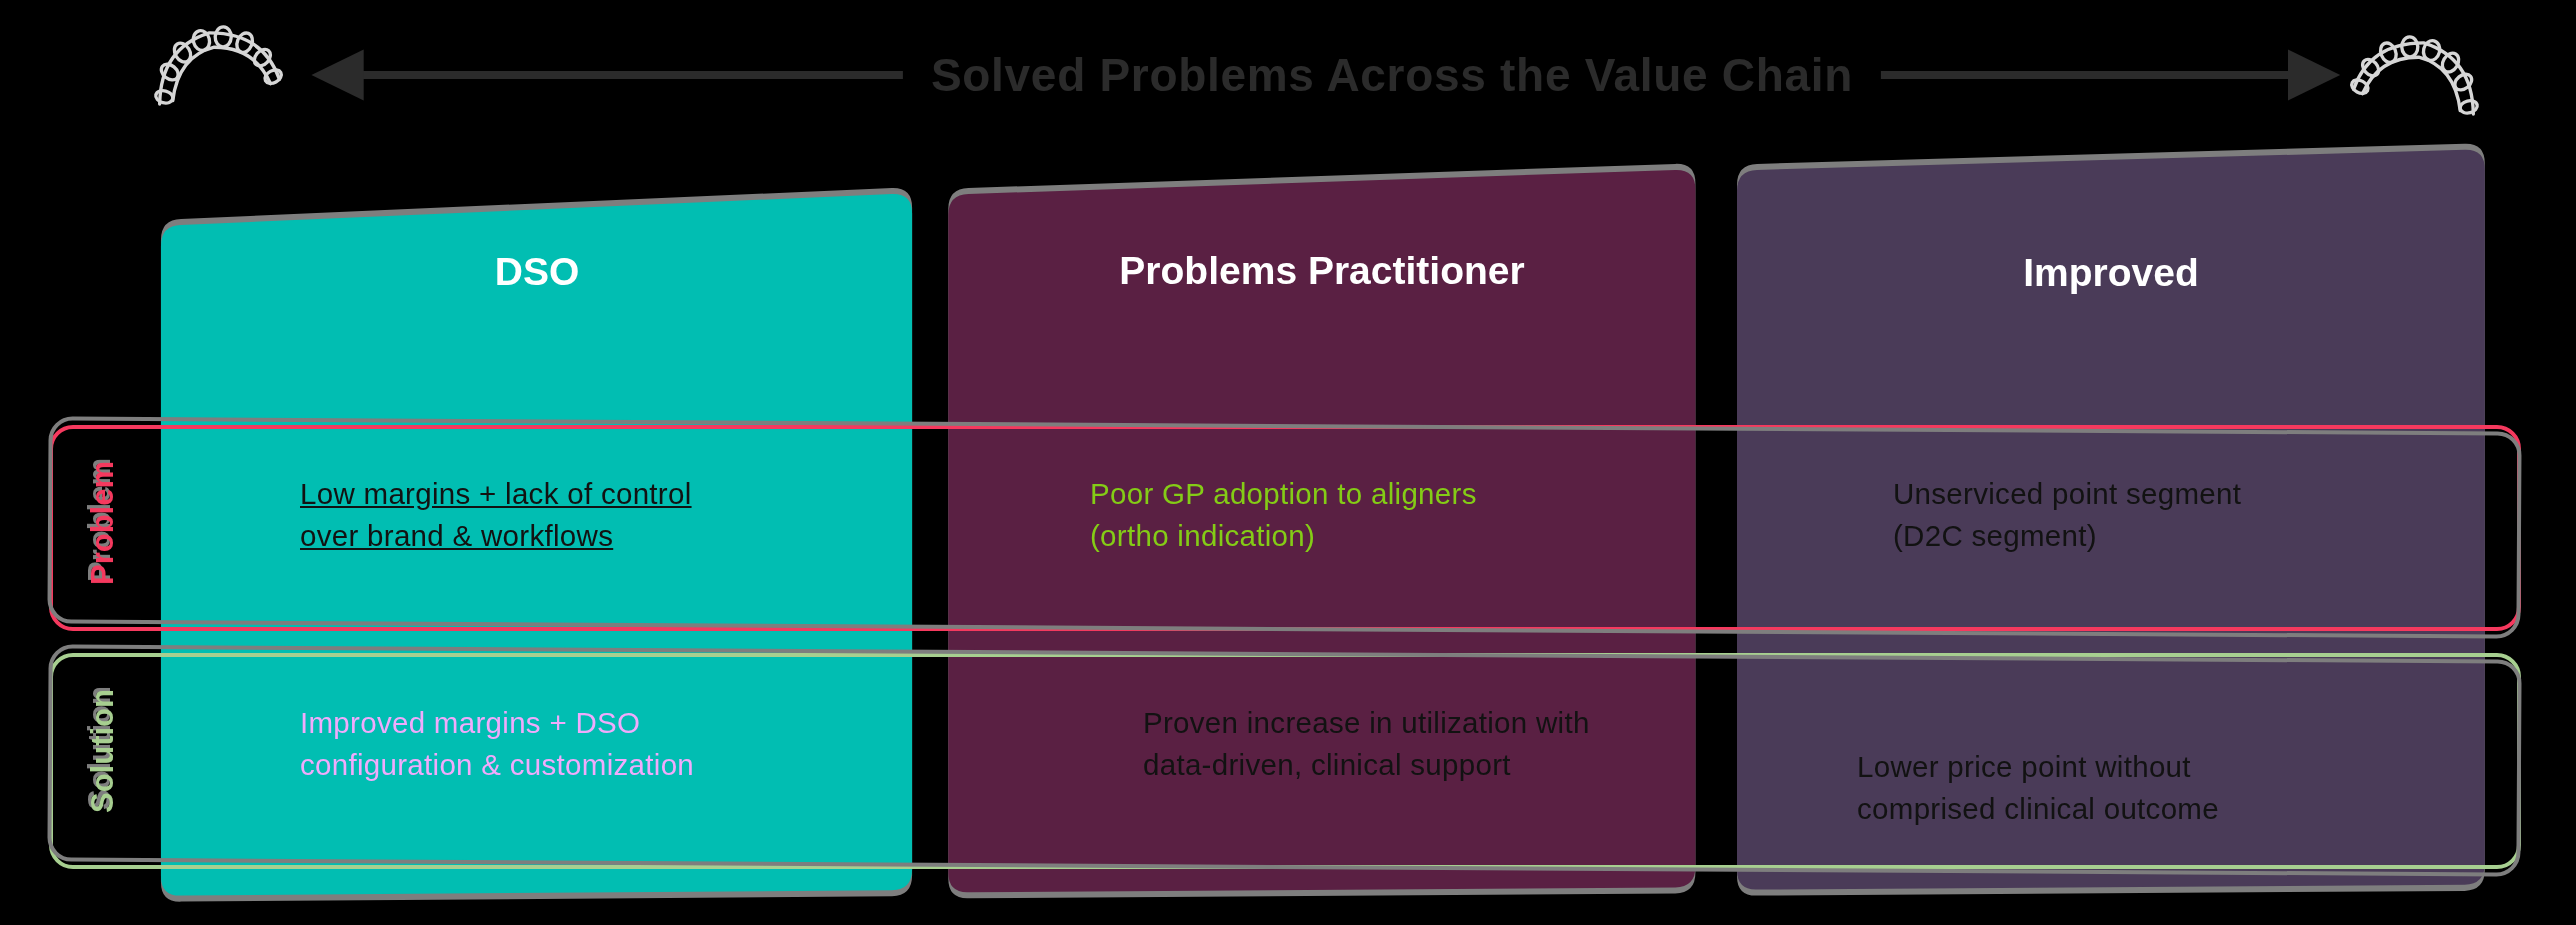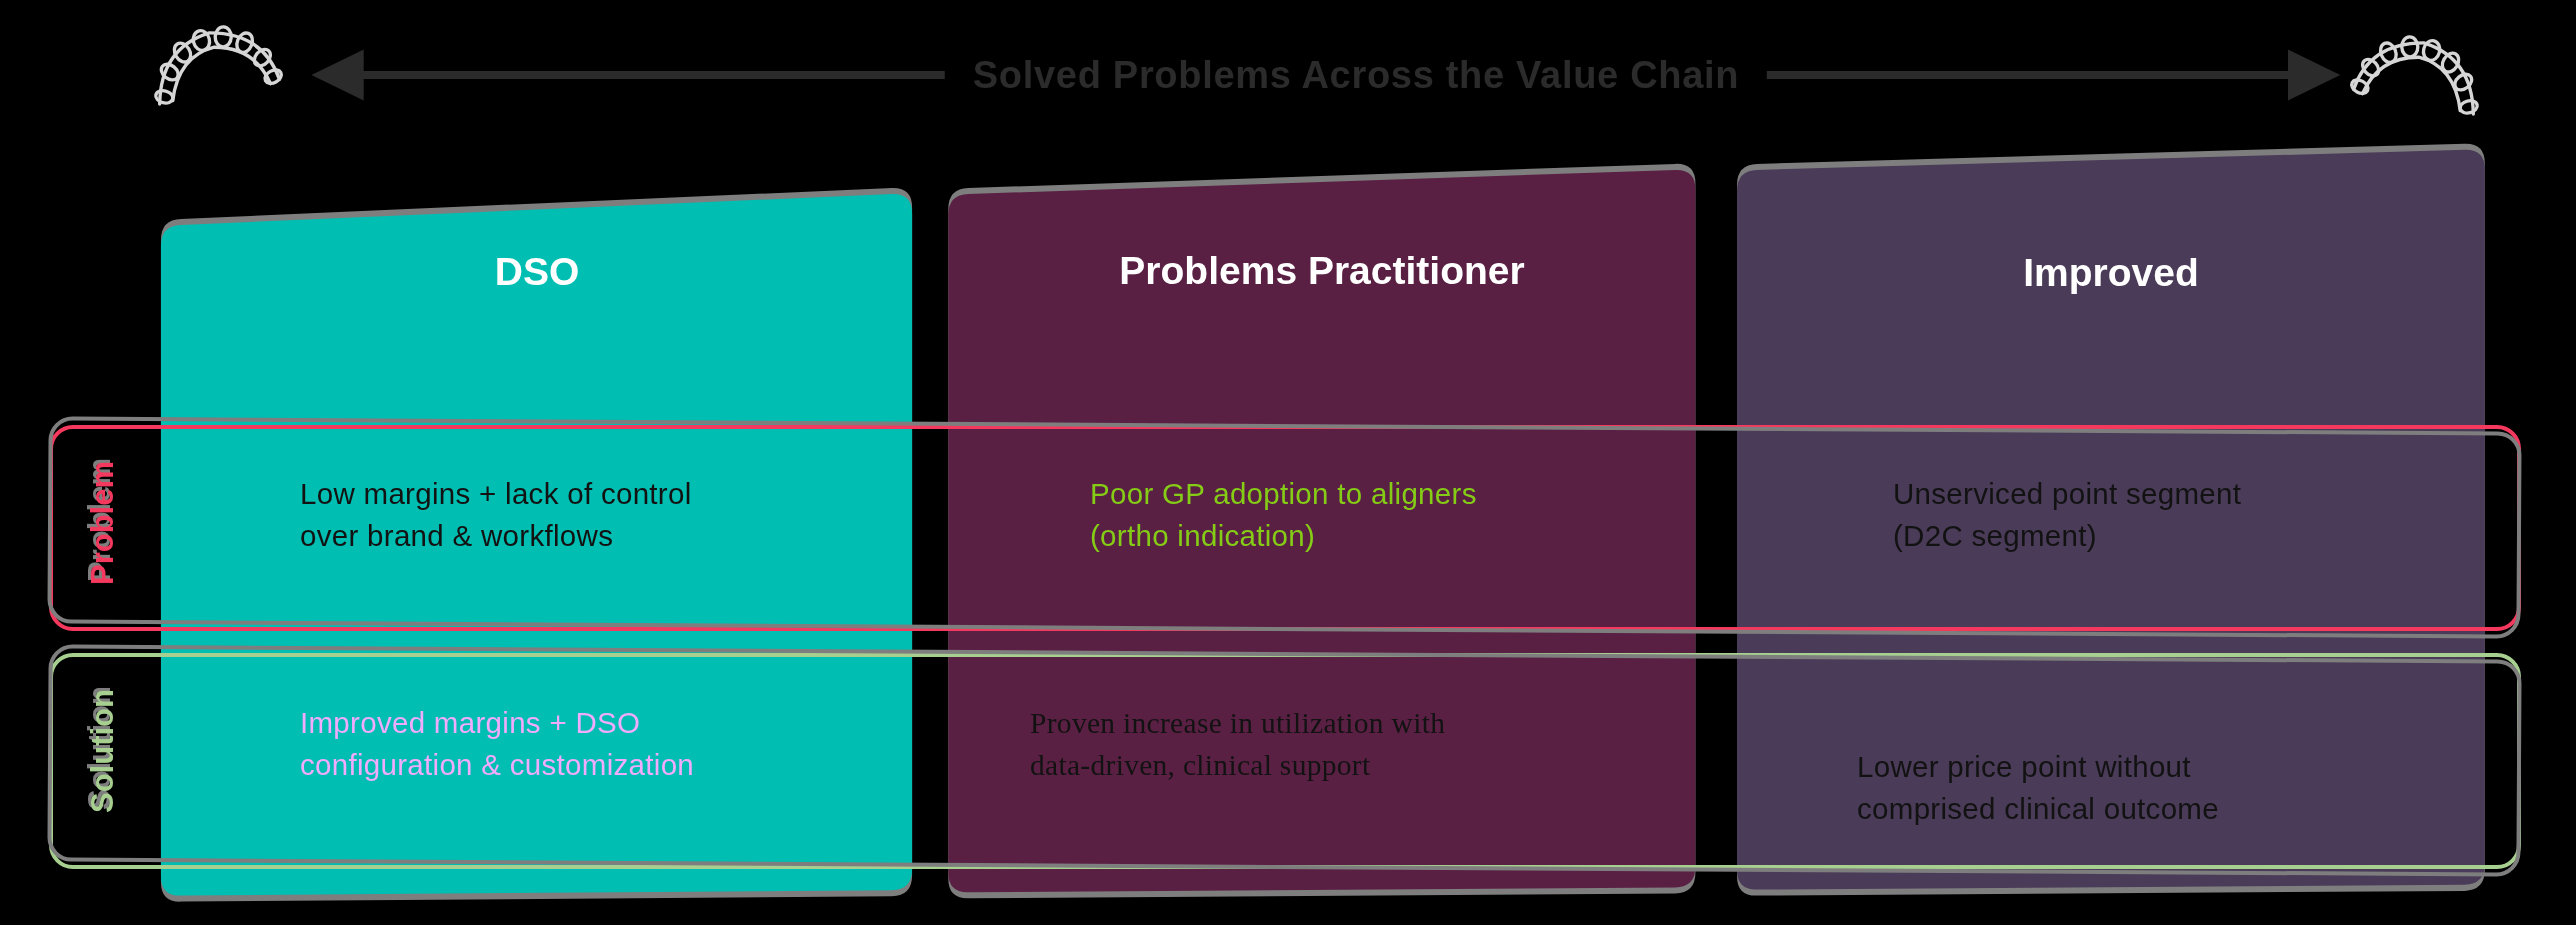--- a/index.html
+++ b/index.html
@@ -7,23 +7,23 @@
     width:2576px;height:926px;
     background:#000;
     font-family:"Liberation Sans", sans-serif;
     position:relative;
     overflow:hidden;
   }
 
   
   #arrow-svg{position:absolute;left:0;top:0;width:2576px;height:154px;z-index:2;}
   .page-title{
-    position:absolute;left:1356px;top:75px;
+    position:absolute;left:1392px;top:75px;
     transform:translate(-50%,-50%);
-    font-size:38px;font-weight:700;letter-spacing:0.7px;
+    font-size:46px;font-weight:700;letter-spacing:0.7px;
     background:#000;padding:0 28px;white-space:nowrap;
     z-index:3;
   }
   .teeth-icon{position:absolute;z-index:2;}
   #teeth-left{left:149px;top:12px;}
   #teeth-right{left:2343px;top:21.5px;}
 
   
   #cards-svg{position:absolute;left:0;top:0;width:2576px;height:926px;z-index:1;}
 
@@ -37,21 +37,21 @@
 
   .cell-text{
     position:absolute;
     font-size:29.5px;line-height:42px;font-weight:400;
     white-space:pre-line;z-index:10;letter-spacing:0.3px;
   }
   #p-dso{left:300px;top:473px;}
   #p-gp{left:1090px;top:473px;}
   #p-consumer{left:1893px;top:473px;}
   #s-dso{left:300px;top:702px;}
-  #s-gp{left:1030px;top:702px;font-family:Liberation Serif, serif;}
+  #s-gp{left:1143px;top:702px;}
   #s-consumer{left:1857px;top:702px;margin-top:44px;}
 
   
   .outline-box{
     position:absolute;left:49px;width:2464px;
     border:4.7px solid;border-radius:24px;
     background:transparent;z-index:5;
   }
   .outline-box::before{            
     content:"";position:absolute;inset:-4.7px;
@@ -122,21 +122,21 @@
 <div id="problem-box" class="outline-box" style="border-color: rgb(245, 57, 94);"></div>
 <div id="solution-box" class="outline-box" style="border-color: rgb(167, 207, 144);"></div>
 
 <div id="label-problem" class="row-label" style="color: rgb(245, 57, 94);">Problem</div>
 <div id="label-solution" class="row-label" style="color: rgb(167, 207, 144);">Solution</div>
 
 <div id="hdr-dso" class="card-header" style="color: rgb(255, 255, 255);">DSO</div>
 <div id="hdr-gp" class="card-header" style="color: rgb(255, 255, 255);">Problems Practitioner</div>
 <div id="hdr-consumer" class="card-header" style="color: rgb(255, 255, 255);">Improved</div>
 
-<div id="p-dso" class="cell-text" style="color: rgb(18, 18, 18);">Low margins + lack of control
+<div id="p-dso" class="cell-text" style="color: rgb(18, 18, 18); text-decoration: underline;">Low margins + lack of control
 over brand &amp; workflows</div>
 <div id="p-gp" class="cell-text" style="color: #84cc16;">Poor GP adoption to aligners
 (ortho indication)</div>
 <div id="p-consumer" class="cell-text" style="color: rgb(18, 18, 18);">Unserviced point segment
 (D2C segment)</div>
 
 <div id="s-dso" class="cell-text" style="color: #f0abfc;">Improved margins + DSO
 configuration &amp; customization</div>
 <div id="s-gp" class="cell-text" style="color: rgb(18, 18, 18);">Proven increase in utilization with
 data-driven, clinical support</div>

